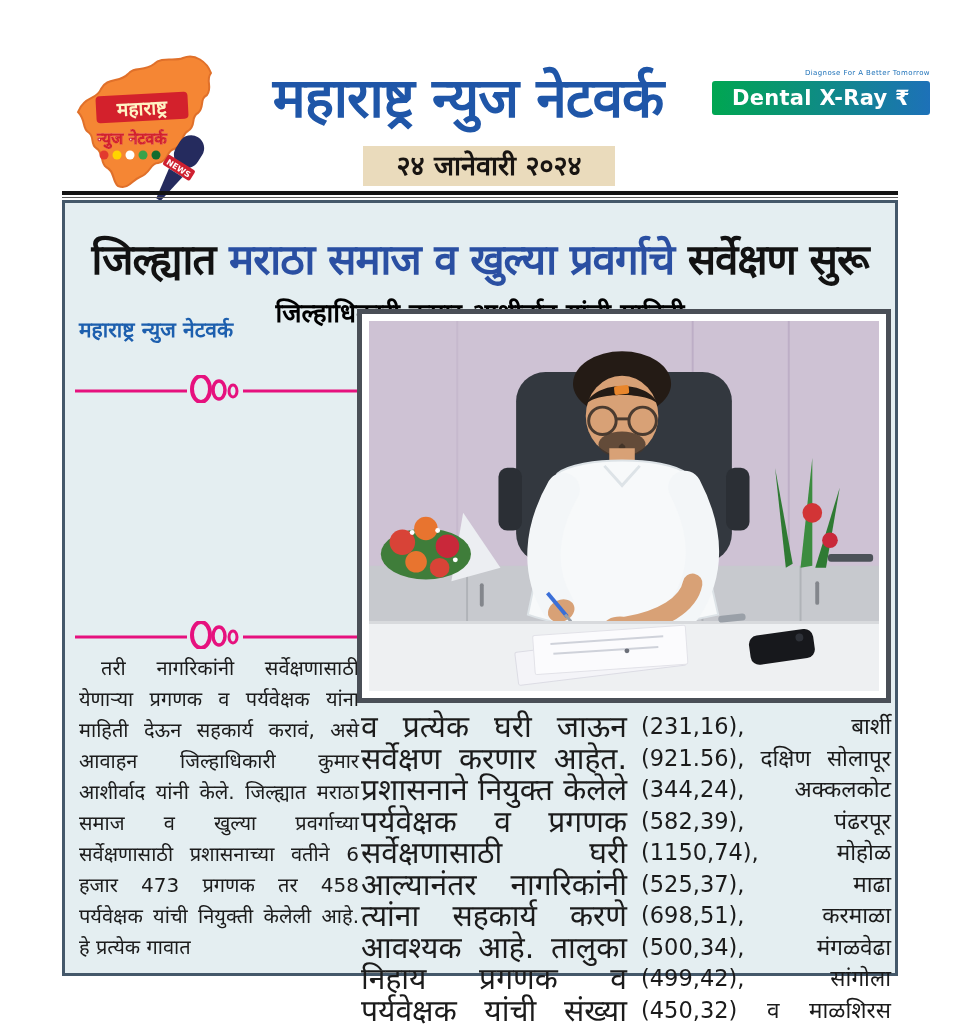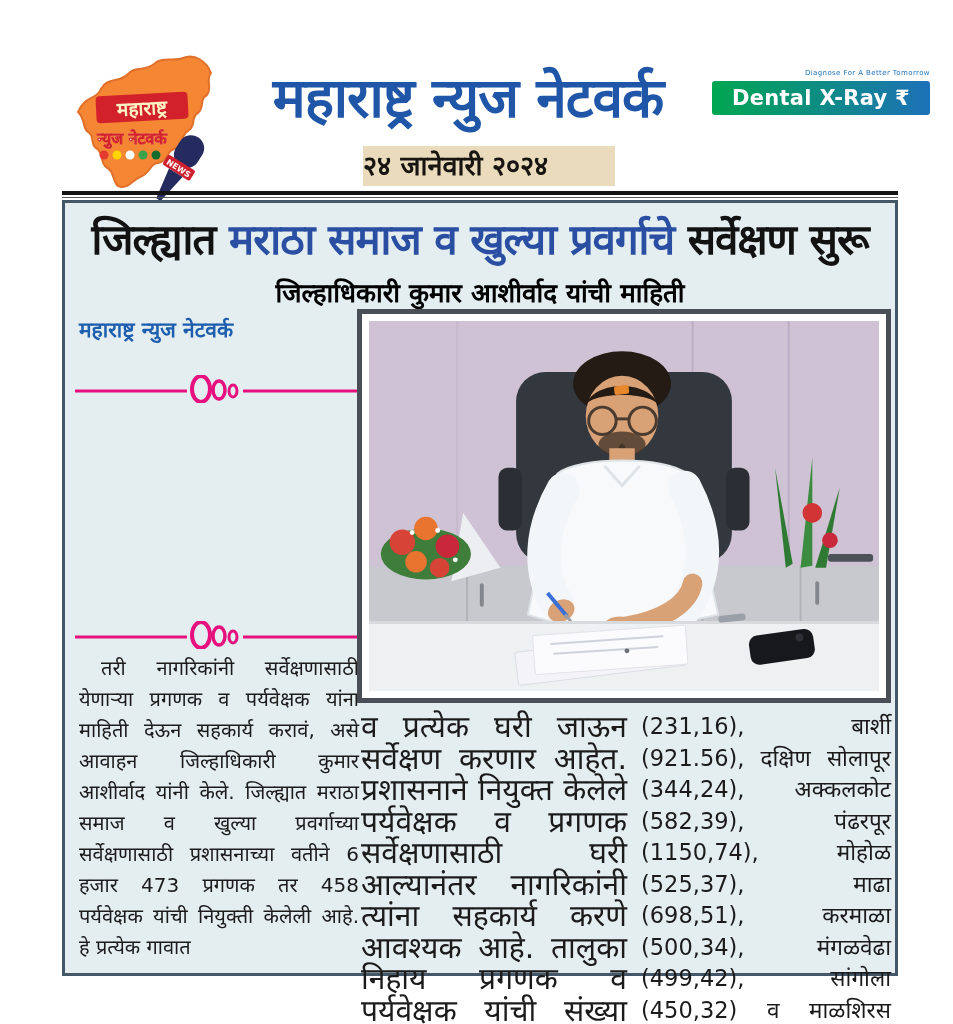--- a/index.html
+++ b/index.html
@@ -10,21 +10,21 @@
   
   .logo-wrap { position:absolute; left:70px; top:48px; width:152px; height:150px; }
   .masthead-title {
     position:absolute; left:218px; top:58px; width:500px; text-align:center;
     font-size:55px; font-weight:900; color:#1f56a8; white-space:nowrap;
     letter-spacing:-1px;
   }
   .date-box {
     position:absolute; left:363px; top:146px; width:252px; height:40px;
     background:#eadbbc; color:#181411; font-size:27px; font-weight:700;
-    text-align:left; line-height:40px;
+    text-align:center; line-height:40px;
   }
   .header-rule {
     position:absolute; left:62px; top:191px; width:836px; height:7px;
     border-top:4px solid #141414; border-bottom:1px solid #5a5a5a;
   }
 
   
   .ad { position:absolute; left:712px; top:68px; width:218px; }
   .ad-brand { text-align:center; font-size:23px; font-weight:800; color:#1565c0; letter-spacing:.5px; position:relative; }
   .ad-brand .flower { color:#14a06e; font-size:21px; }
@@ -35,21 +35,21 @@
     background:linear-gradient(90deg,#00a651,#1d71b8);
     color:#ffffff; font-size:21px; font-weight:800; text-align:center; line-height:34px;
     letter-spacing:.3px;
   }
 
   
   .article-box {
     position:absolute; left:62px; top:200px; width:836px; height:776px;
     background:#e4eef1; border:3px solid #44586a;
   }
-  .headline { margin-top:6px; text-align:center; font-size:42px; font-weight:900; color:#121212; white-space:nowrap; letter-spacing:-1px; }
+  .headline { margin-top:26px; text-align:center; font-size:42px; font-weight:900; color:#121212; white-space:nowrap; letter-spacing:-1px; }
   .headline .hl-blue { color:#2a4fa2; }
   .subheadline { text-align:center; font-size:26px; font-weight:800; color:#000000; margin-top:8px; }
 
   .byline-org { position:absolute; left:14px; top:112px; font-size:21px; font-weight:700; color:#1d5fae; }
   .byline-author { position:absolute; left:14px; top:140px; font-size:26px; font-weight:700; font-style:italic; color:#141414; }
 
   .divider { position:absolute; left:10px; width:282px; height:28px; }
   .divider-1 { top:172px; }
   .divider-2 { top:418px; }
 

